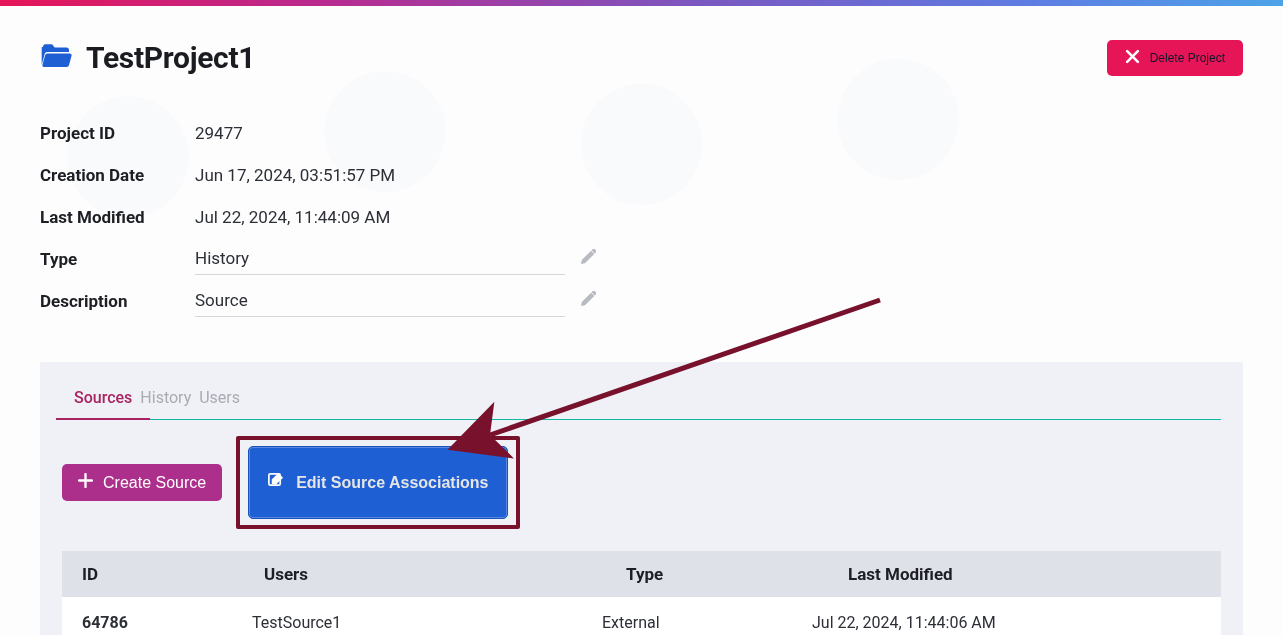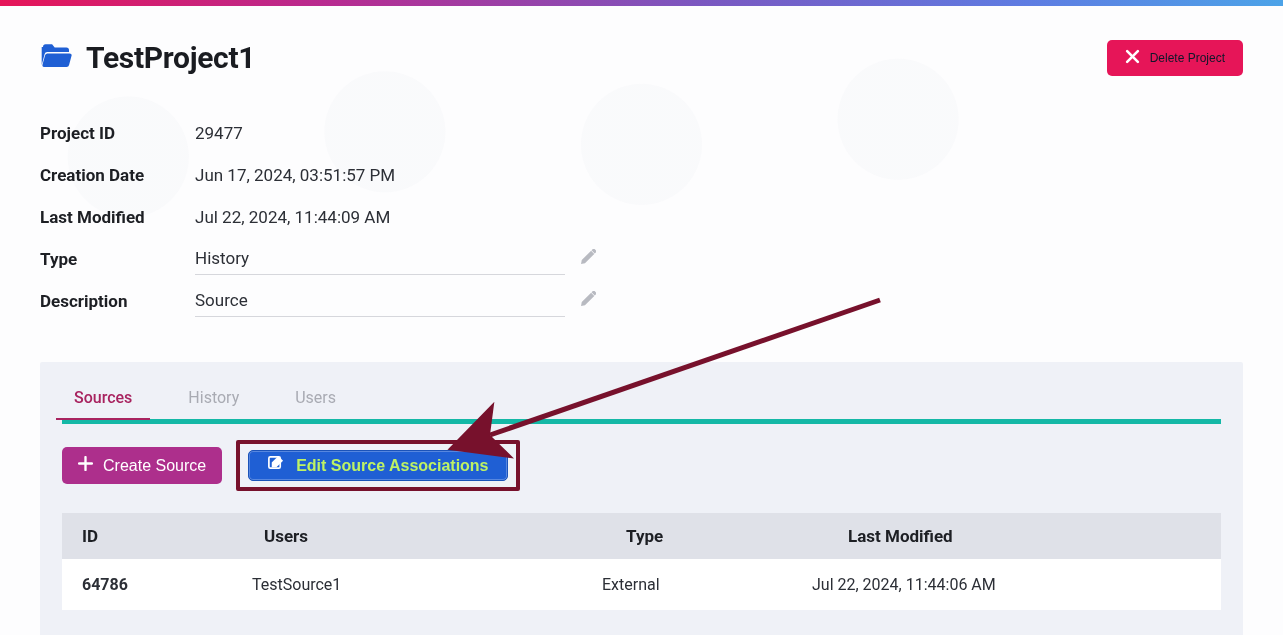--- a/index.html
+++ b/index.html
@@ -102,22 +102,21 @@
   }
   .pencil-icon { width: 17px; height: 17px; color: #b8bac1; cursor: pointer; }
   .panel {
     margin-top: 40px;
     background: #eff1f7;
     border-radius: 2px;
     padding: 18px 22px 28px 22px;
   }
   .tabs {
     display: flex;
-    gap: 48px;
-    border-bottom: 5px solid #14b8a6;
+    border-bottom: 1px solid #14b8a6;
     padding: 0 8px;
   }
   .tab {
     padding: 8px 4px 12px 4px;
     font-size: 16px;
     color: #a9abb3;
     cursor: pointer;
     position: relative;
   }
   .tab.active {
@@ -145,24 +144,24 @@
     padding: 9px 16px;
     font-size: 16px;
     display: flex;
     align-items: center;
     gap: 10px;
     cursor: pointer;
   }
   .plus-icon { width: 15px; height: 15px; }
   .edit-assoc-btn {
     background: #1f5fd4;
-    color: #bef264;
+    color: #e5e5e5;
     border: 1px solid #1b53b9;
     border-radius: 5px;
-    padding: 4px 18px;
+    padding: 25px 18px;
     font-size: 16px;
     font-weight: 600;
     display: flex;
     align-items: center;
     gap: 12px;
     cursor: pointer;
     box-shadow: inset 0 0 0 1px rgba(255,255,255,.25);
   }
   .edit-icon { width: 17px; height: 17px; }
   .highlight-box {

